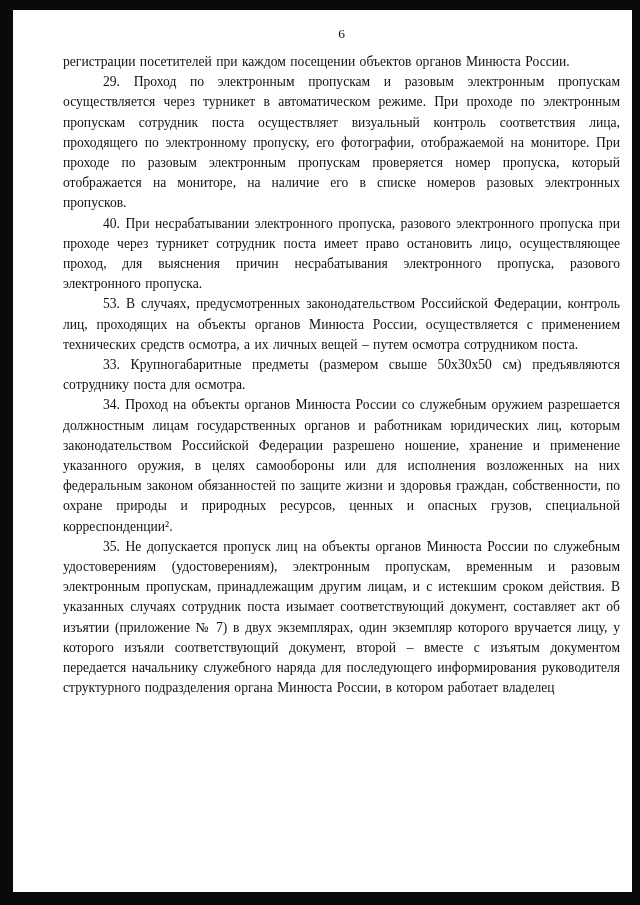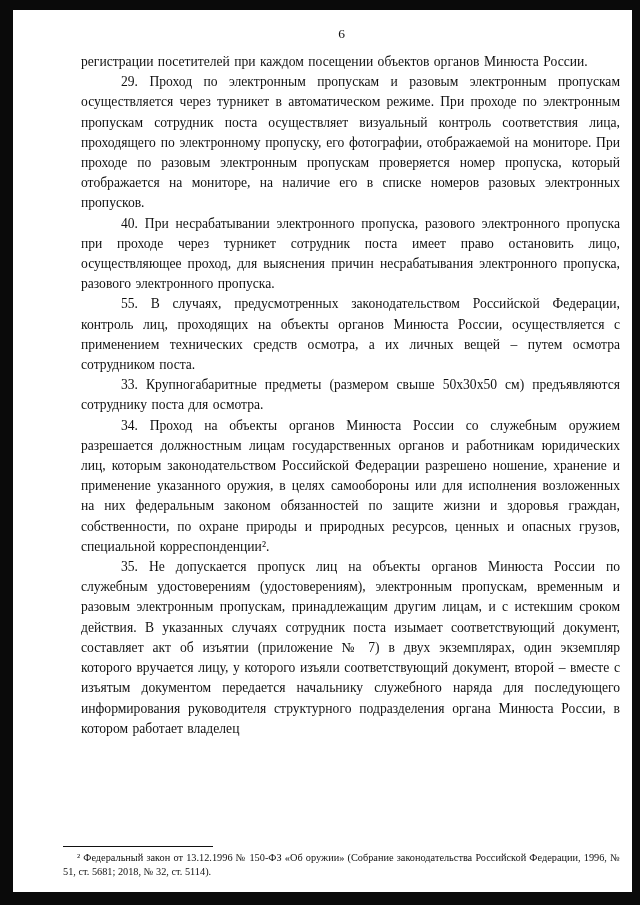--- a/index.html
+++ b/index.html
@@ -28,21 +28,20 @@
     text-align: center;
     font-size: 13.5px;
     margin-bottom: 10px;
   }
   .body-text p {
     font-size: 13.6px;
     line-height: 20.2px;
     text-align: justify;
     text-indent: 40px;
     word-spacing: 1px;
-    margin-left: 18px;
   }
   .body-text p.no-indent {
     text-indent: 0;
   }
   .footnote-block {
     position: absolute;
     left: 50px;
     right: 12px;
     bottom: 14px;
   }
@@ -64,25 +63,21 @@
 
 <div class="scan-frame">
   <div class="page">
 
     <div class="page-number">6</div>
 
     <div class="body-text">
       <p class="no-indent">регистрации посетителей при каждом посещении объектов органов Минюста России.</p>
       <p>29. Проход по электронным пропускам и разовым электронным пропускам осуществляется через турникет в автоматическом режиме. При проходе по электронным пропускам сотрудник поста осуществляет визуальный контроль соответствия лица, проходящего по электронному пропуску, его фотографии, отображаемой на мониторе. При проходе по разовым электронным пропускам проверяется номер пропуска, который отображается на мониторе, на наличие его в списке номеров разовых электронных пропусков.</p>
       <p>40. При несрабатывании электронного пропуска, разового электронного пропуска при проходе через турникет сотрудник поста имеет право остановить лицо, осуществляющее проход, для выяснения причин несрабатывания электронного пропуска, разового электронного пропуска.</p>
-      <p>55. В случаях, предусмотренных законодательством Российской Федерации, контроль лиц, проходящих на объекты органов Минюста России, осуществляется с применением технических средств осмотра, а их личных вещей – путем осмотра сотрудником поста.</p>
+      <p>53. В случаях, предусмотренных законодательством Российской Федерации, контроль лиц, проходящих на объекты органов Минюста России, осуществляется с применением технических средств осмотра, а их личных вещей – путем осмотра сотрудником поста.</p>
       <p>33. Крупногабаритные предметы (размером свыше 50х30х50 см) предъявляются сотруднику поста для осмотра.</p>
       <p>34. Проход на объекты органов Минюста России со служебным оружием разрешается должностным лицам государственных органов и работникам юридических лиц, которым законодательством Российской Федерации разрешено ношение, хранение и применение указанного оружия, в целях самообороны или для исполнения возложенных на них федеральным законом обязанностей по защите жизни и здоровья граждан, собственности, по охране природы и природных ресурсов, ценных и опасных грузов, специальной корреспонденции².</p>
       <p>35. Не допускается пропуск лиц на объекты органов Минюста России по служебным удостоверениям (удостоверениям), электронным пропускам, временным и разовым электронным пропускам, принадлежащим другим лицам, и с истекшим сроком действия. В указанных случаях сотрудник поста изымает соответствующий документ, составляет акт об изъятии (приложение № 7) в двух экземплярах, один экземпляр которого вручается лицу, у которого изъяли соответствующий документ, второй – вместе с изъятым документом передается начальнику служебного наряда для последующего информирования руководителя структурного подразделения органа Минюста России, в котором работает владелец</p>
     </div>
 
-    <div class="footnote-block">
-      <div class="footnote-rule"></div>
-      <div class="footnote-text">² Федеральный закон от 13.12.1996 № 150-ФЗ «Об оружии» (Собрание законодательства Российской Федерации, 1996, № 51, ст. 5681; 2018, № 32, ст. 5114).</div>
-    </div>
 
   </div>
 </div>
 
 </body></html>

